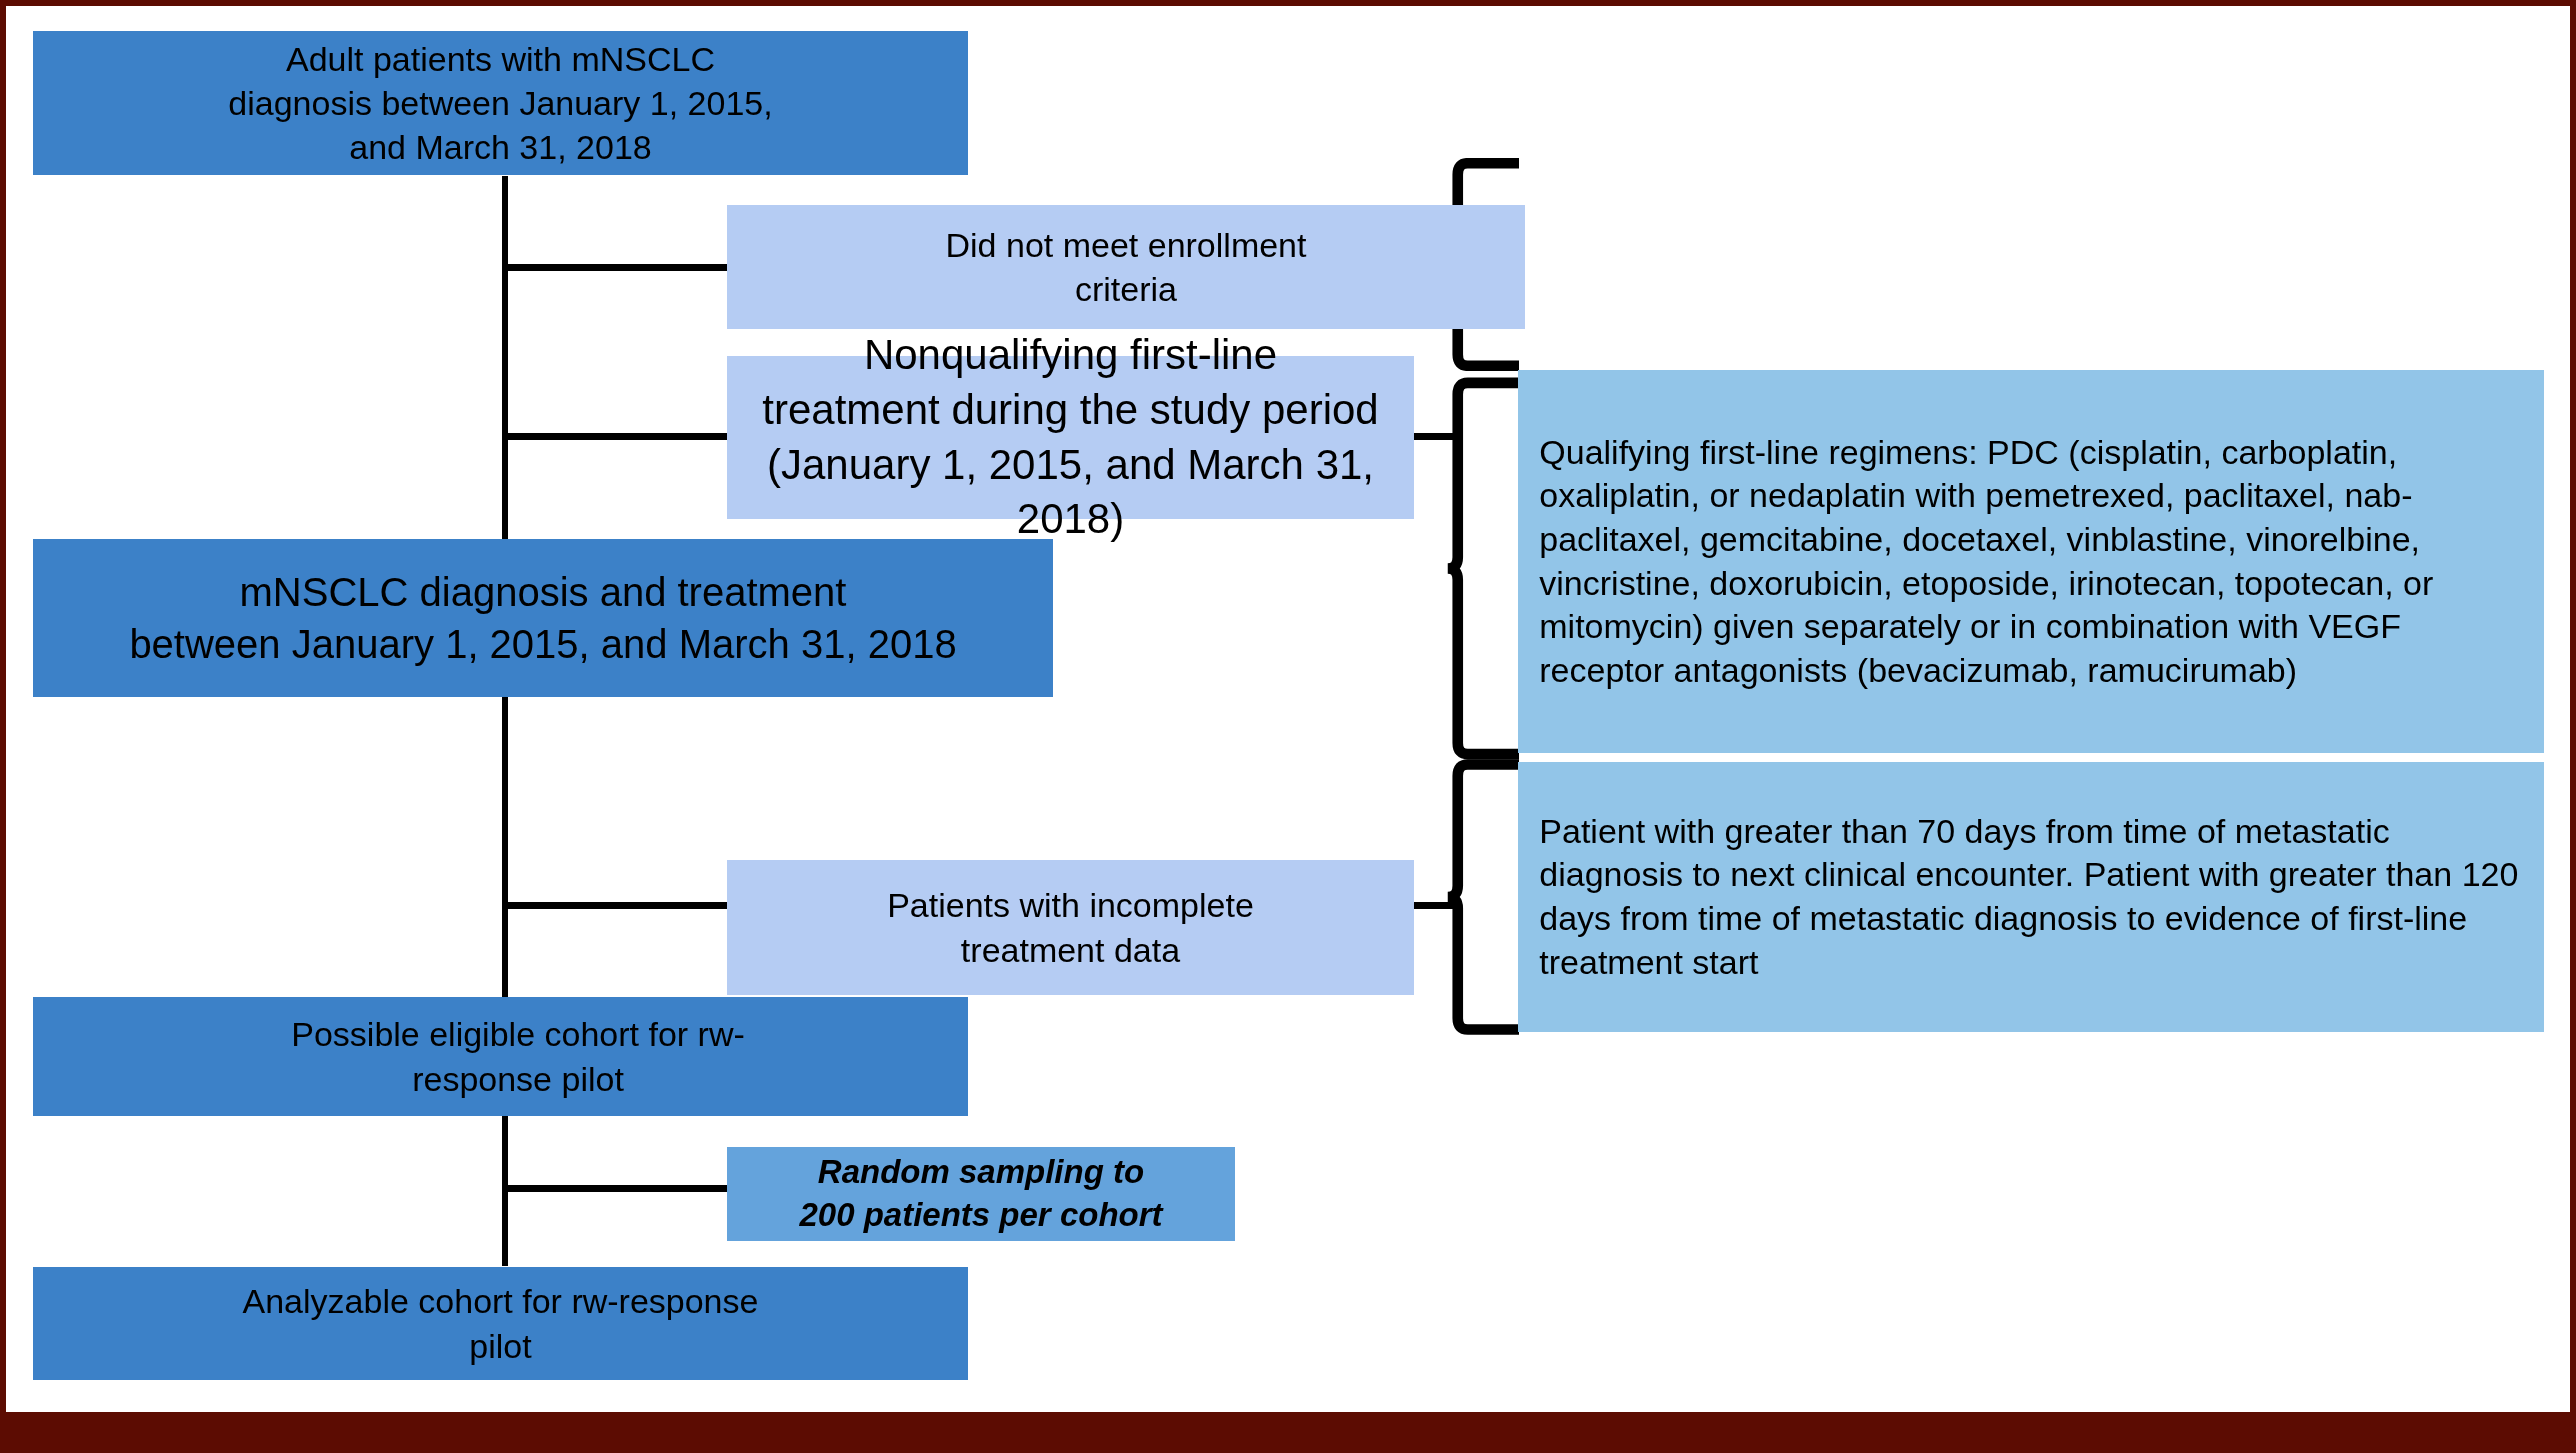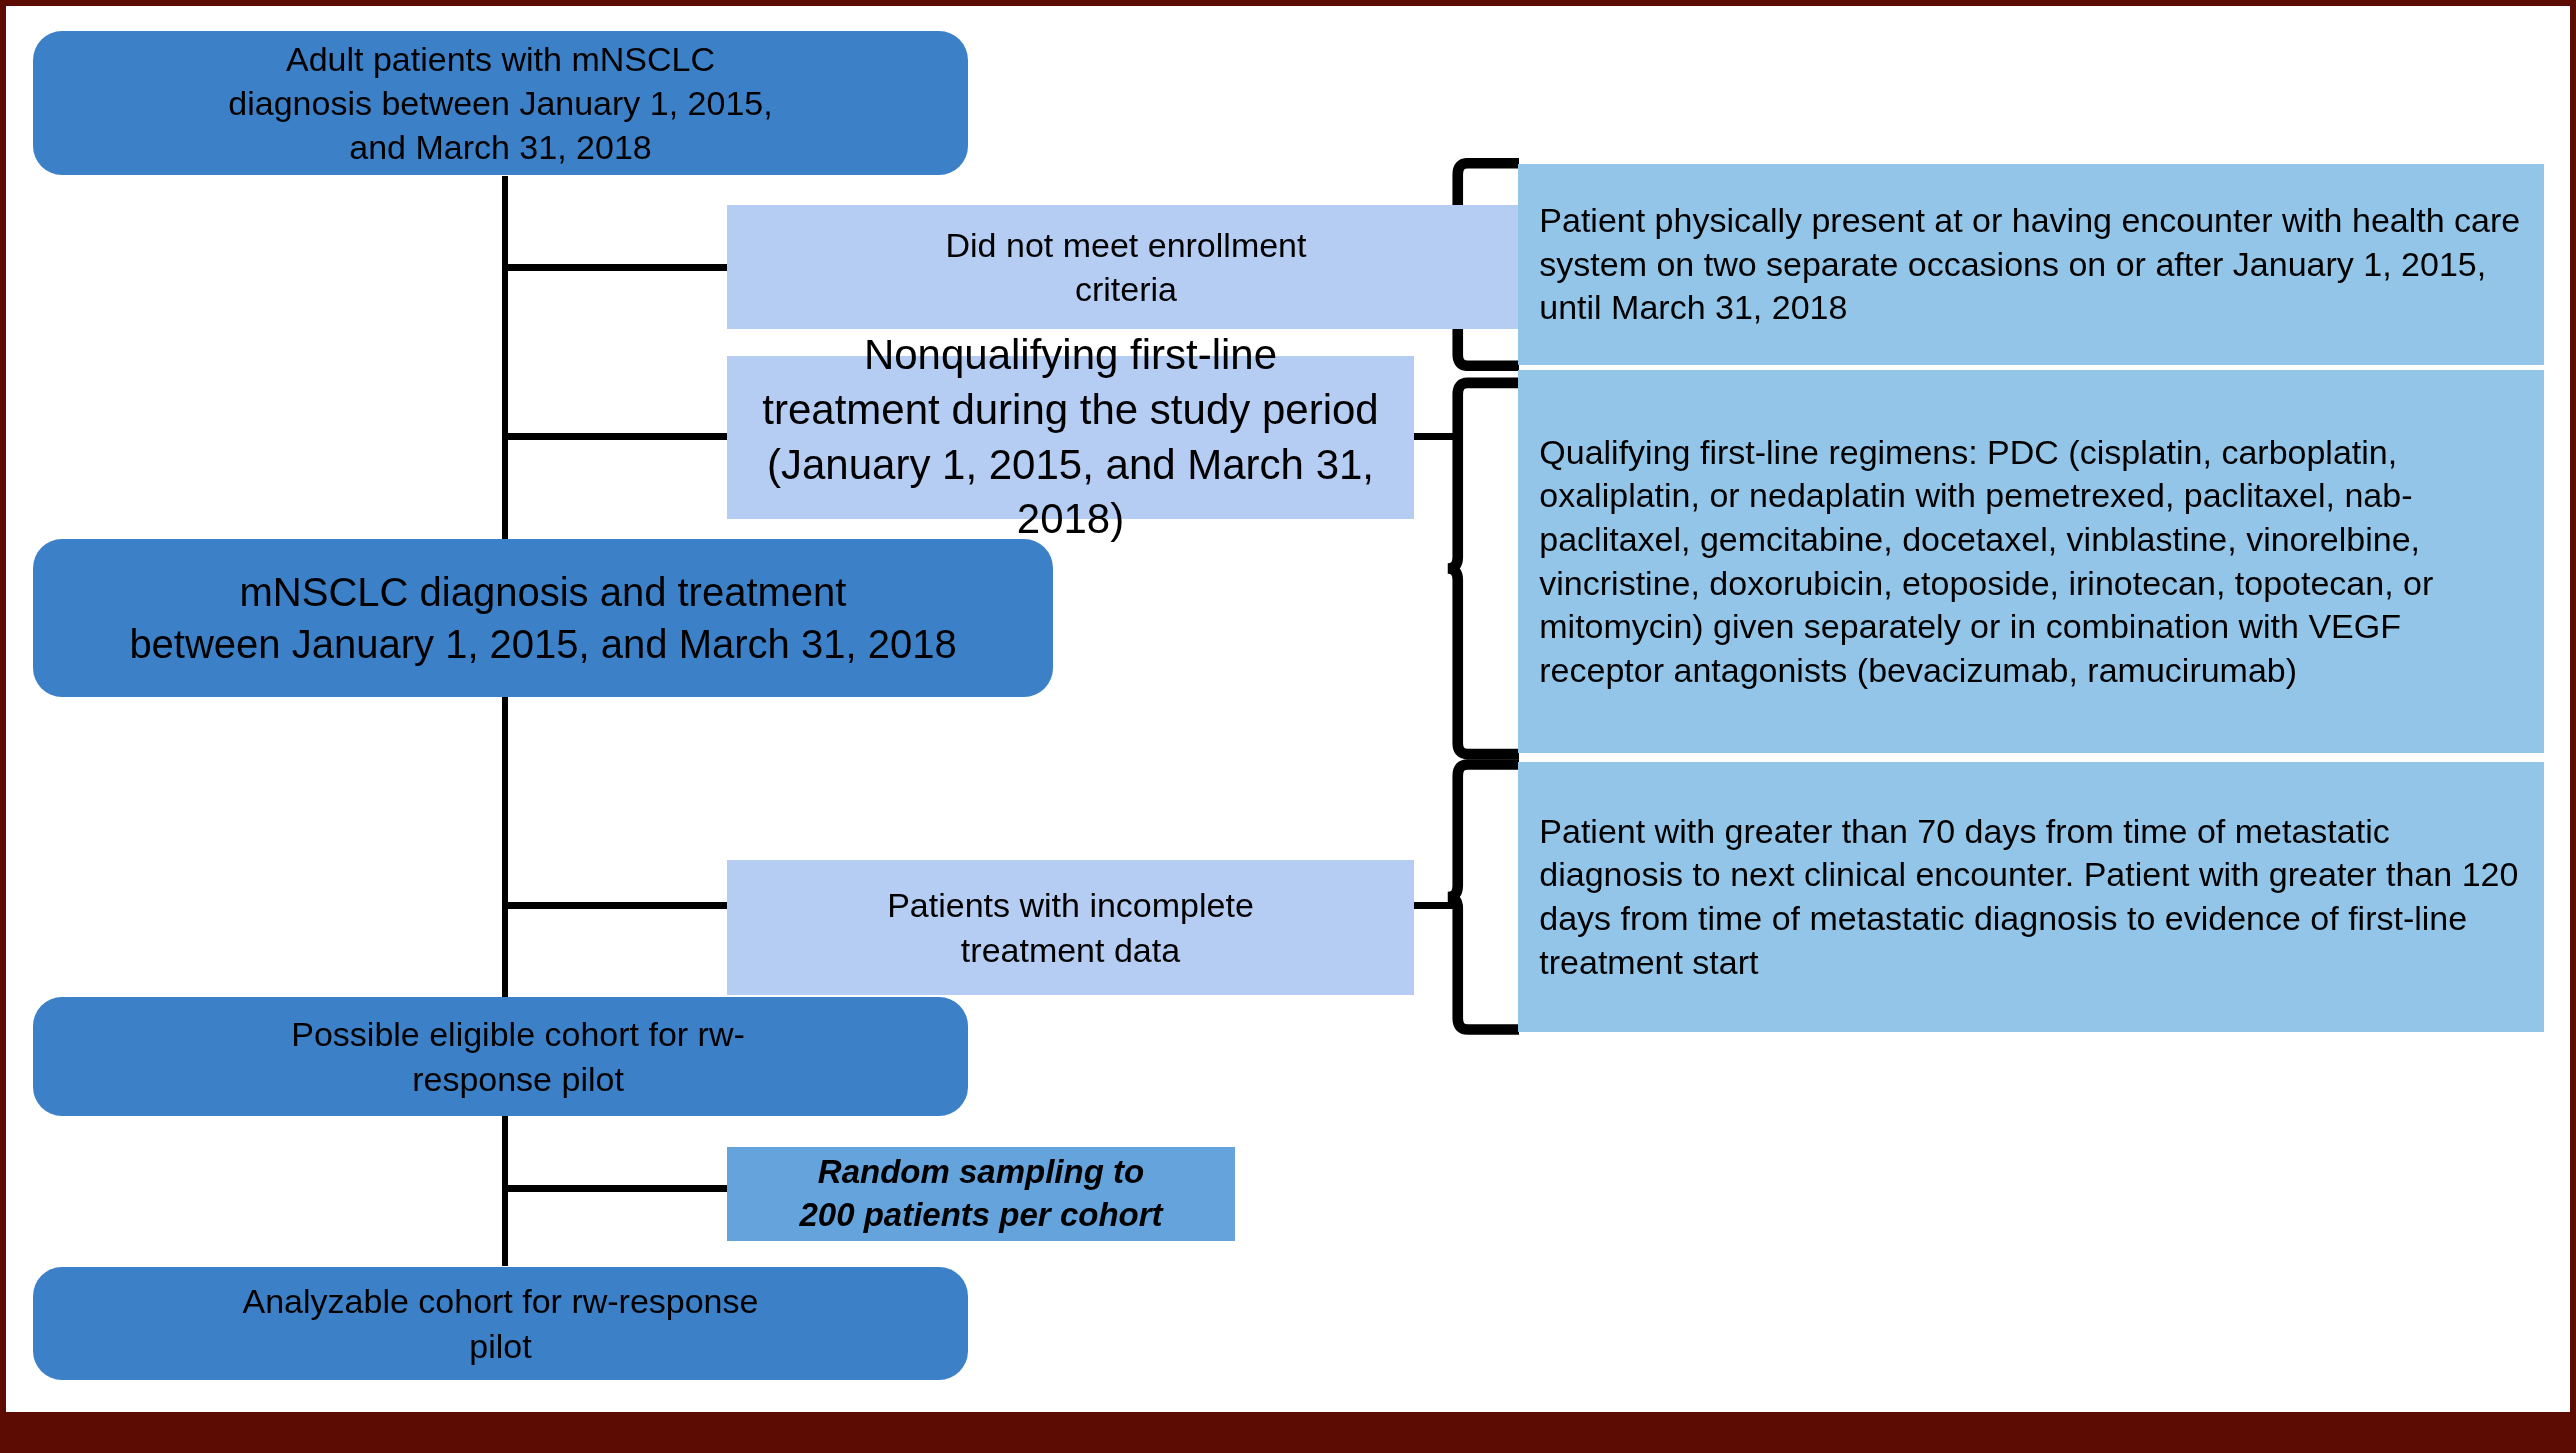--- a/index.html
+++ b/index.html
@@ -37,21 +37,21 @@
     justify-content: center;
     text-align: center;
     color: #000000;
     line-height: 1.30;
     white-space: pre-line;
   }
   .node.left-align {
     justify-content: flex-start;
     text-align: left;
   }
-  .node-primary  { background: #3C81C8; border-radius: 29px; }
+  .node-primary  { background: #3C81C8; }
   .node-exclude  { background: #B5CCF3; }
   .node-detail   { background: #92C5E8; }
   .node-sample   { background: #64A3DC; font-style: italic; font-weight: bold; }
 
   
   .line {
     position: absolute;
     background: #000000;
   }
 
@@ -121,22 +121,20 @@
   <div class="node node-exclude" style="left:727px; top:356px; width:687px; height:163px; font-size:42px;">Nonqualifying first-line
 treatment during the study period
 (January 1, 2015, and March 31, 2018)</div>
 
   <div class="node node-exclude" style="left:727px; top:837px; width:687px; height:135px; font-size:34px;margin-top:23px;">Patients with incomplete
 treatment data</div>
 
   <div class="node node-sample" style="left:727px; top:1147px; width:508px; height:94px; font-size:33px;">Random sampling to
 200 patients per cohort</div>
 
-  <div class="node node-detail left-align" style="left:1518px; top:164px; width:1026px; height:201px;
-              font-size:34px; padding:0 21.3px; white-space:normal; line-height:1.28;">Patient physically present at or having encounter with health care system on two separate occasions on or after January 1, 2015, until March 31, 2018</div>
 
   <div class="node node-detail left-align" style="left:1518px; top:370px; width:1026px; height:383px;
               font-size:34px; padding:0 21.3px; white-space:normal; line-height:1.28;">Qualifying first-line regimens: PDC (cisplatin, carboplatin, oxaliplatin, or nedaplatin with pemetrexed, paclitaxel, nab-paclitaxel, gemcitabine, docetaxel, vinblastine, vinorelbine, vincristine, doxorubicin, etoposide, irinotecan, topotecan, or mitomycin) given separately or in combination with VEGF receptor antagonists (bevacizumab, ramucirumab)</div>
 
   <div class="node node-detail left-align" style="left:1518px; top:762px; width:1026px; height:270px;
               font-size:34px; padding:0 21.3px; white-space:normal; line-height:1.28;">Patient with greater than 70 days from time of metastatic diagnosis to next clinical encounter. Patient with greater than 120 days from time of metastatic diagnosis to evidence of first-line treatment start</div>
 
 </div>
 
 

